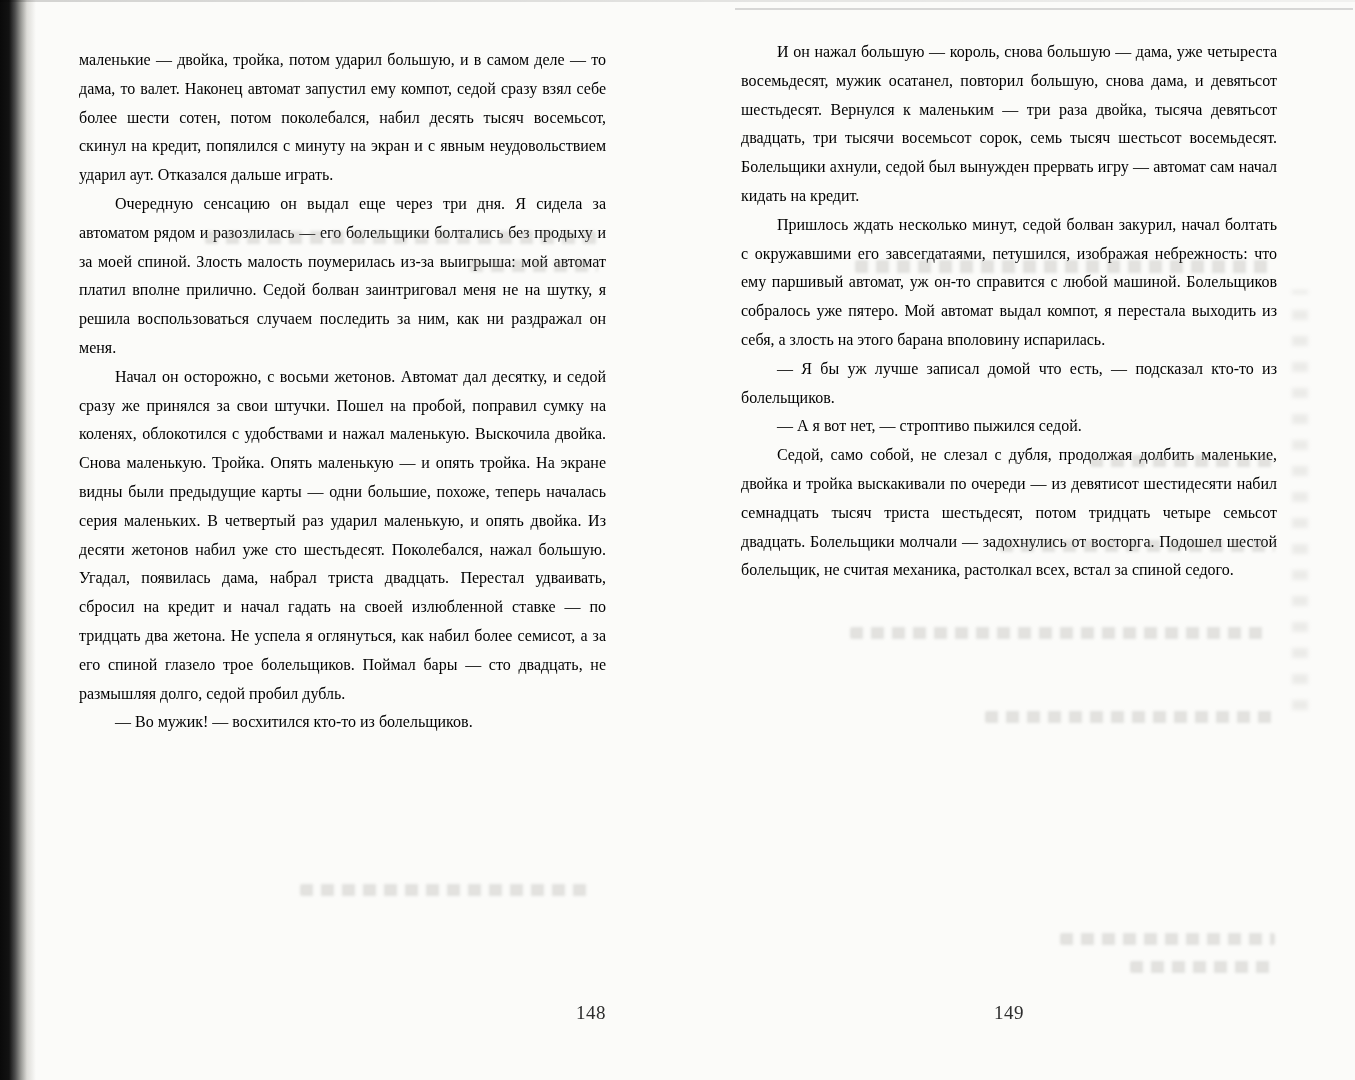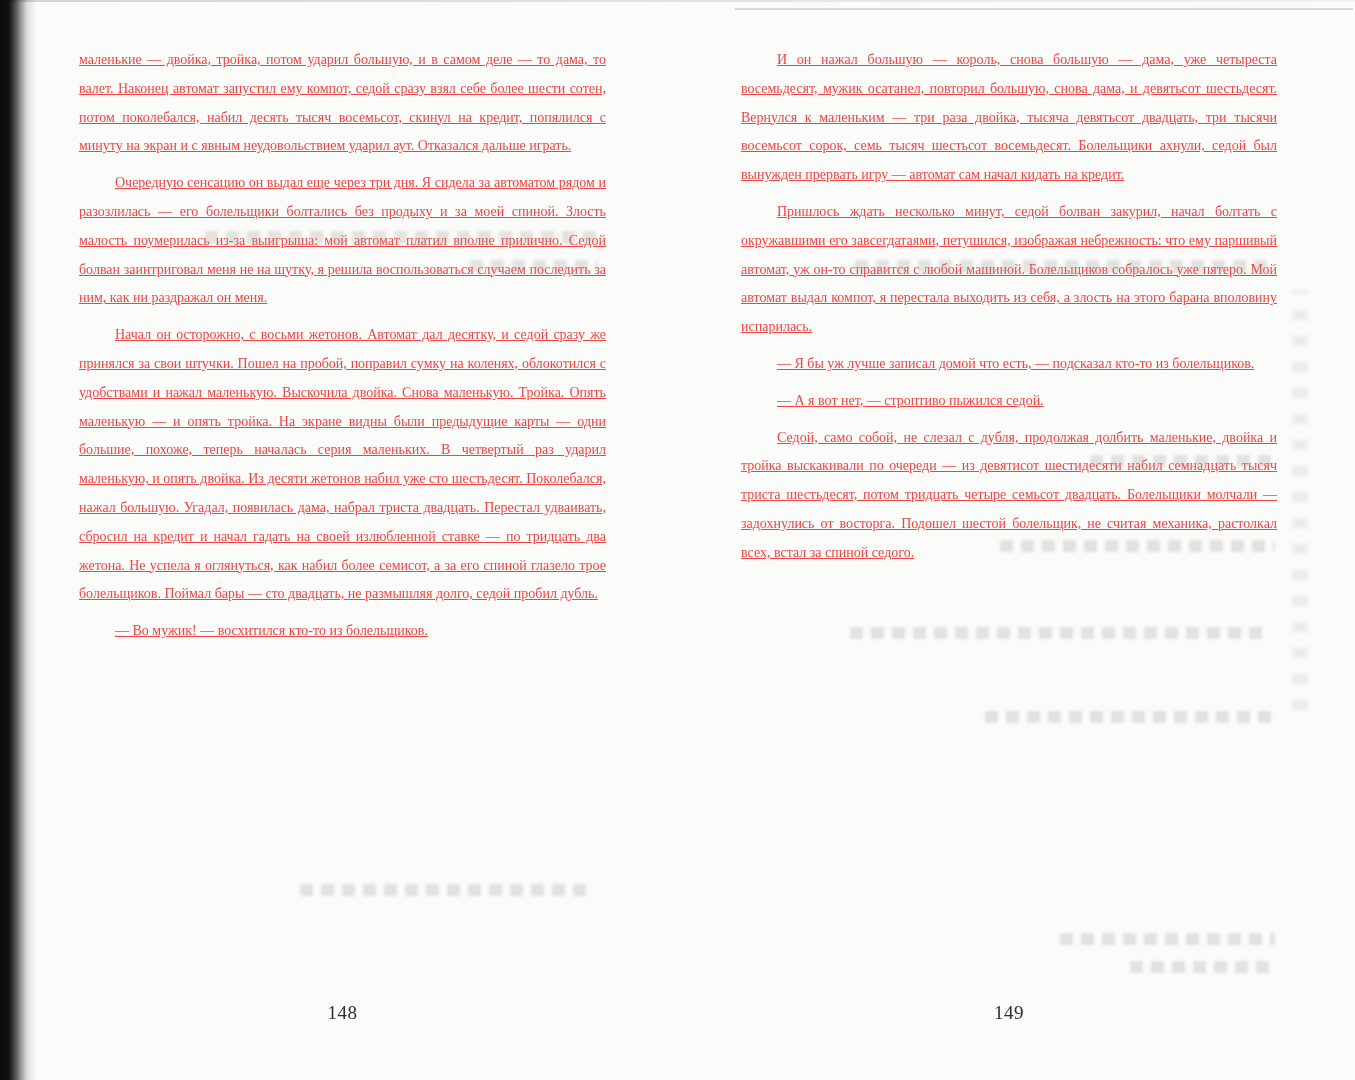--- a/index.html
+++ b/index.html
@@ -16,32 +16,32 @@
   .scan-top-line{
     position:absolute;top:0;left:0;width:100%;height:2px;
     background:linear-gradient(90deg,rgba(0,0,0,.16),rgba(0,0,0,.04));
   }
   .scan-top-right-line{
     position:absolute;left:735px;top:8px;width:618px;height:2px;
     background:rgba(150,150,148,.35);filter:blur(.6px);
   }
   
   .page-text{
-    font-size:14px;line-height:28.8px;color:#ef4444;
-    text-align:justify;text-justify:inter-word;text-decoration:underline;
+    font-size:16px;line-height:28.8px;color:#000000;
+    text-align:justify;text-justify:inter-word;
   }
   .page-text p{margin:0;padding:0;}
-  .page-text p.indent{text-indent:36px;margin-top:8px;}
+  .page-text p.indent{text-indent:36px;}
   .left-text{position:absolute;left:79px;top:46px;width:527px;}
   .right-text{position:absolute;left:741px;top:38px;width:536px;}
   .page-num{
     position:absolute;top:1002px;font-size:19px;color:#2d2d2d;
     text-align:center;letter-spacing:.5px;
   }
-  .page-num.left{left:79px;width:527px;}
+  .page-num.left{left:79px;width:527px;text-align:right;}
   .page-num.right{left:741px;width:536px;}
   
   .ghost{
     position:absolute;filter:blur(1.6px);opacity:.5;border-radius:2px;
     background:repeating-linear-gradient(90deg,rgba(152,150,145,.5) 0 13px,rgba(152,150,145,0) 13px 21px);
   }
   .ghost-v{
     position:absolute;filter:blur(2px);opacity:.35;
     background:repeating-linear-gradient(0deg,rgba(152,150,145,.45) 0 10px,rgba(152,150,145,0) 10px 26px);
   }

